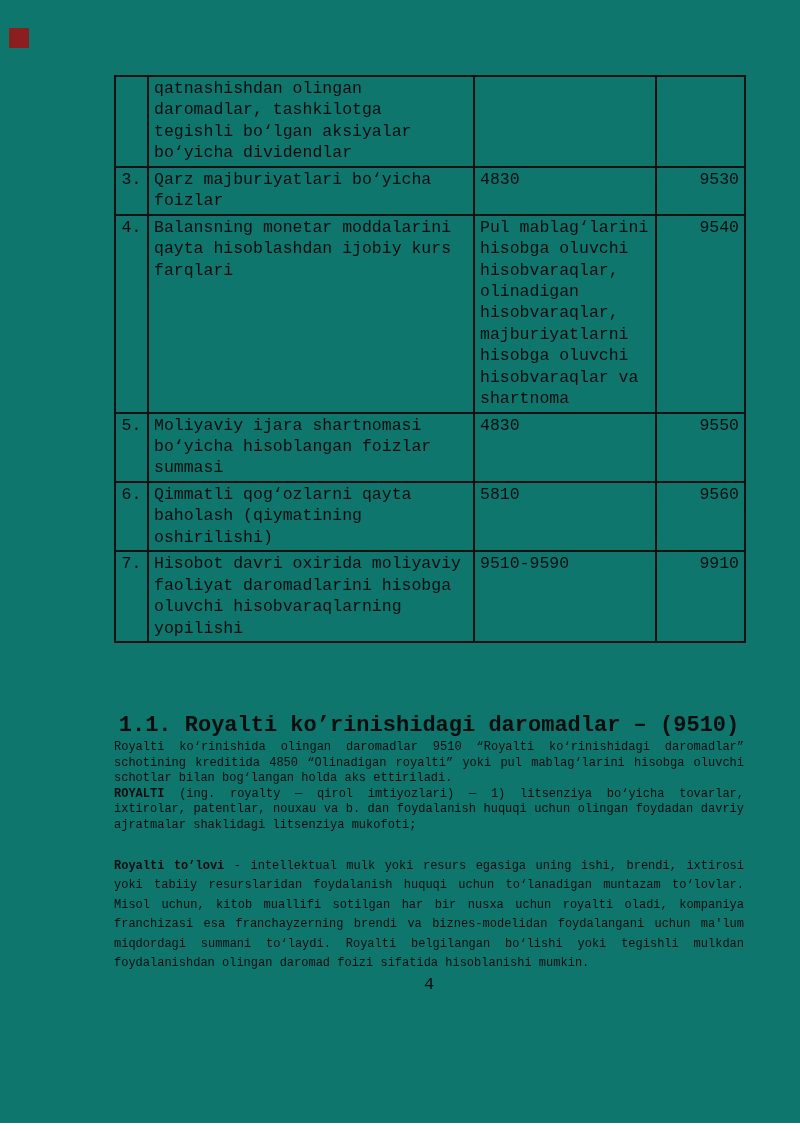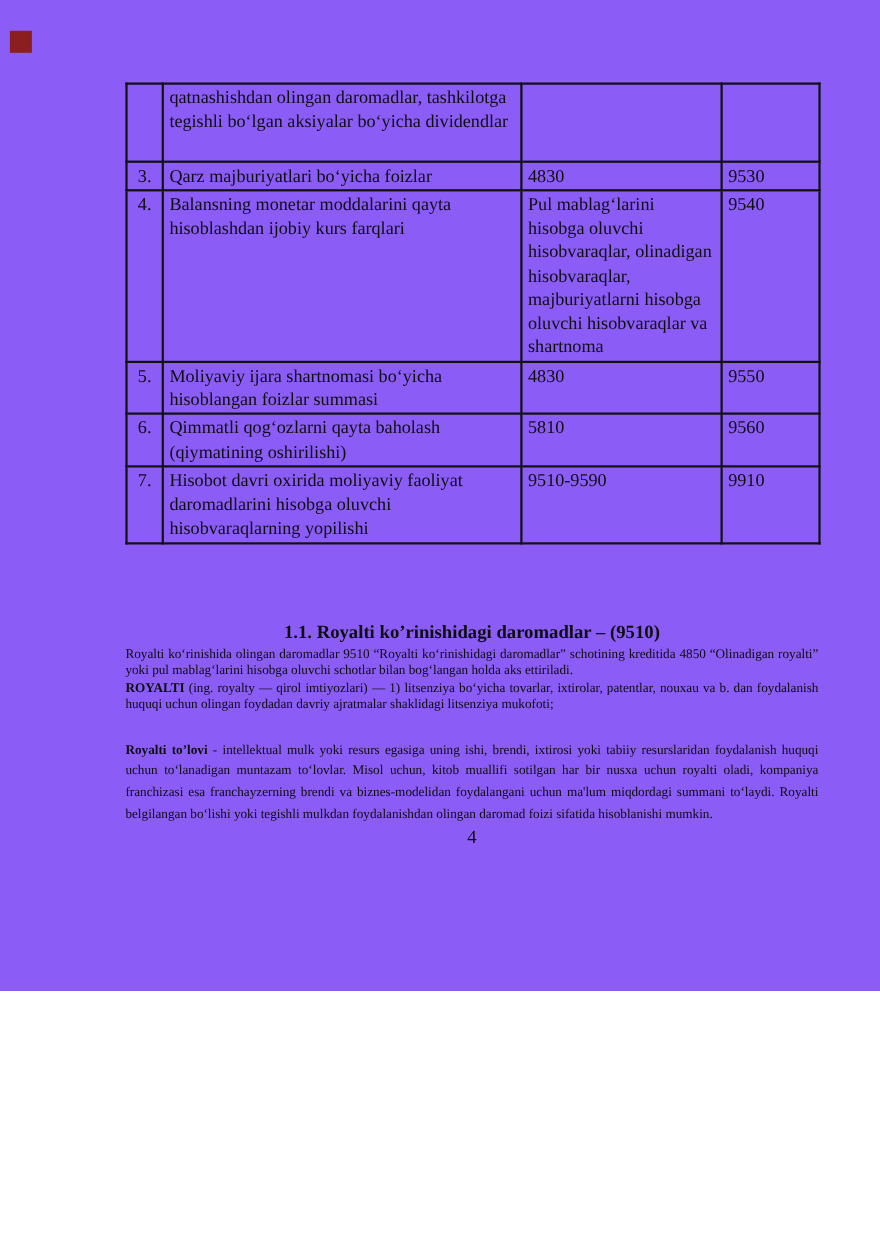--- a/index.html
+++ b/index.html
@@ -1,22 +1,22 @@
 <!DOCTYPE html>
 <html><head>
 <meta charset="utf-8">
 <style>
   html, body { margin: 0; padding: 0; background: #ffffff; }
   .page {
     position: relative;
     width: 800px;
-    height: 901px;
-    background: #8b5cf6;
+    height: 1123px;
+    background: #0f766e;
     overflow: hidden;
-    font-family: Liberation Serif, serif;
+    font-family: Liberation Mono, monospace;
     color: #0d0d0d;
   }
   .corner-marker {
     position: absolute;
     left: 9px;
     top: 28px;
     width: 20px;
     height: 20px;
   }
   .content {
@@ -34,28 +34,28 @@
     border: 2px solid #111;
     vertical-align: top;
     font-size: 16.5px;
     line-height: 1.3;
     padding: 1px 5px 2px 5px;
     overflow: hidden;
   }
   td.c-num  { text-align: center; padding-left: 2px; padding-right: 2px; }
   td.c-desc { text-align: left; }
   td.c-acct { text-align: left; }
-  td.c-code { text-align: left; }
+  td.c-code { text-align: right; }
   tr.r-cont td { height: 66px; }
   tr.r-5 td, tr.r-6 td { height: 40px; }
   tr.r-7 td { height: 62px; }
   .section-heading {
     margin: 70px 0 2px 0;
     text-align: center;
-    font-size: 17px;
+    font-size: 22px;
     font-weight: bold;
   }
   p.para {
     margin: 0;
     font-size: 12px;
     text-align: justify;
   }
   p.tight { line-height: 1.3; }
   p.loose { line-height: 1.63; }
   p.gap   { margin-top: 23px; }

